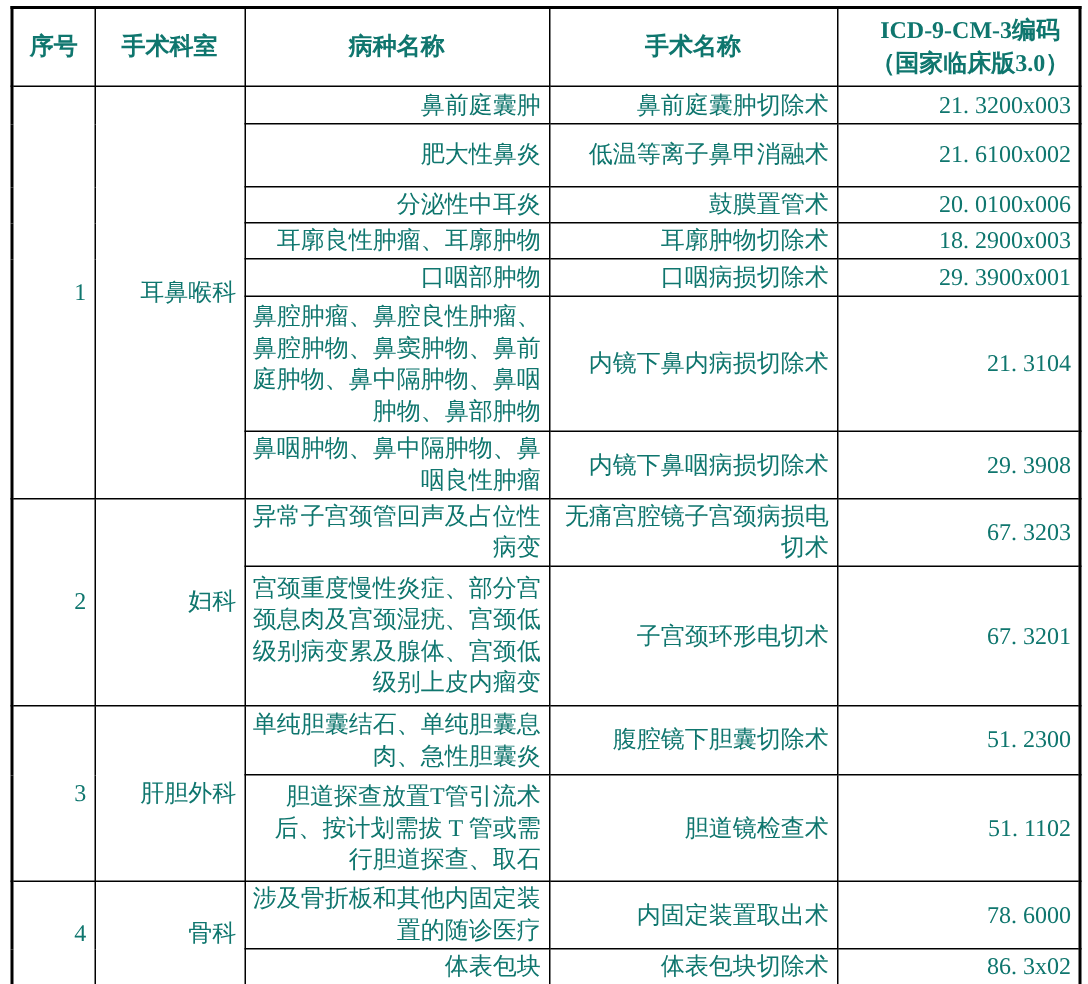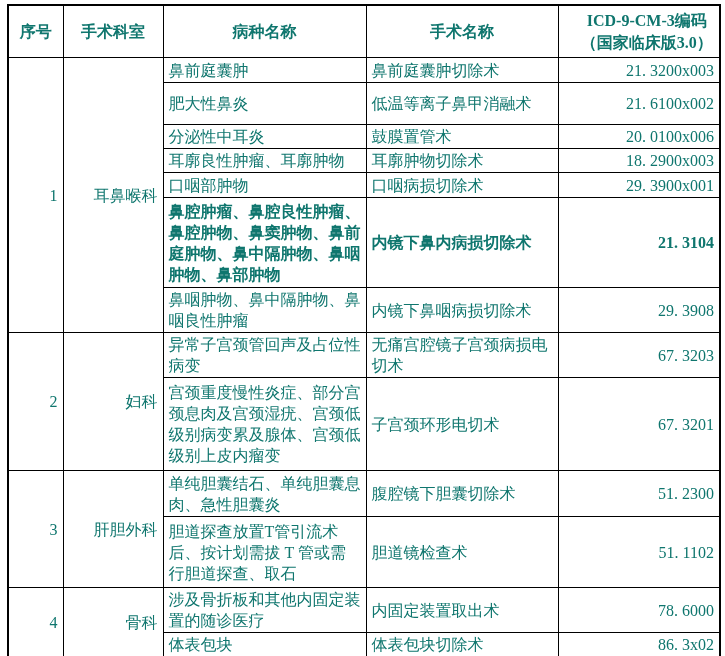--- a/index.html
+++ b/index.html
@@ -31,21 +31,21 @@
     word-break: break-all;
   }
   .icd-table thead th {
     font-weight: bold;
     text-align: center;
     height: 49px;
     padding: 1px 2px;
   }
   .icd-header-line { display: block; line-height: 22px; margin-left: 16px; }
   td.c-num, td.c-dept, td.c-code { text-align: right; }
-  td.c-disease, td.c-surgery { text-align: left; }
+  td.c-disease, td.c-surgery { text-align: right; }
 </style>
 </head>
 <body>
 
 <div class="page">
   <table class="icd-table">
     <colgroup>
       <col style="width:55px">
       <col style="width:100px">
       <col style="width:203px">
@@ -85,21 +85,21 @@
         <tr style="height: 24px;">
           <td class="c-disease">耳廓良性肿瘤、耳廓肿物</td>
           <td class="c-surgery">耳廓肿物切除术</td>
           <td class="c-code">18. 2900x003</td>
         </tr>
         <tr style="height: 25px; margin-left: 47px;">
           <td class="c-disease">口咽部肿物</td>
           <td class="c-surgery">口咽病损切除术</td>
           <td class="c-code">29. 3900x001</td>
         </tr>
-        <tr style="height: 90px; font-weight: bold;">
+        <tr style="height: 90px;">
           <td class="c-disease">鼻腔肿瘤、鼻腔良性肿瘤、鼻腔肿物、鼻窦肿物、鼻前庭肿物、鼻中隔肿物、鼻咽肿物、鼻部肿物</td>
           <td class="c-surgery">内镜下鼻内病损切除术</td>
           <td class="c-code">21. 3104</td>
         </tr>
         <tr style="height: 44px;">
           <td class="c-disease">鼻咽肿物、鼻中隔肿物、鼻咽良性肿瘤</td>
           <td class="c-surgery">内镜下鼻咽病损切除术</td>
           <td class="c-code">29. 3908</td>
         </tr>
         <tr style="height: 44px;">

